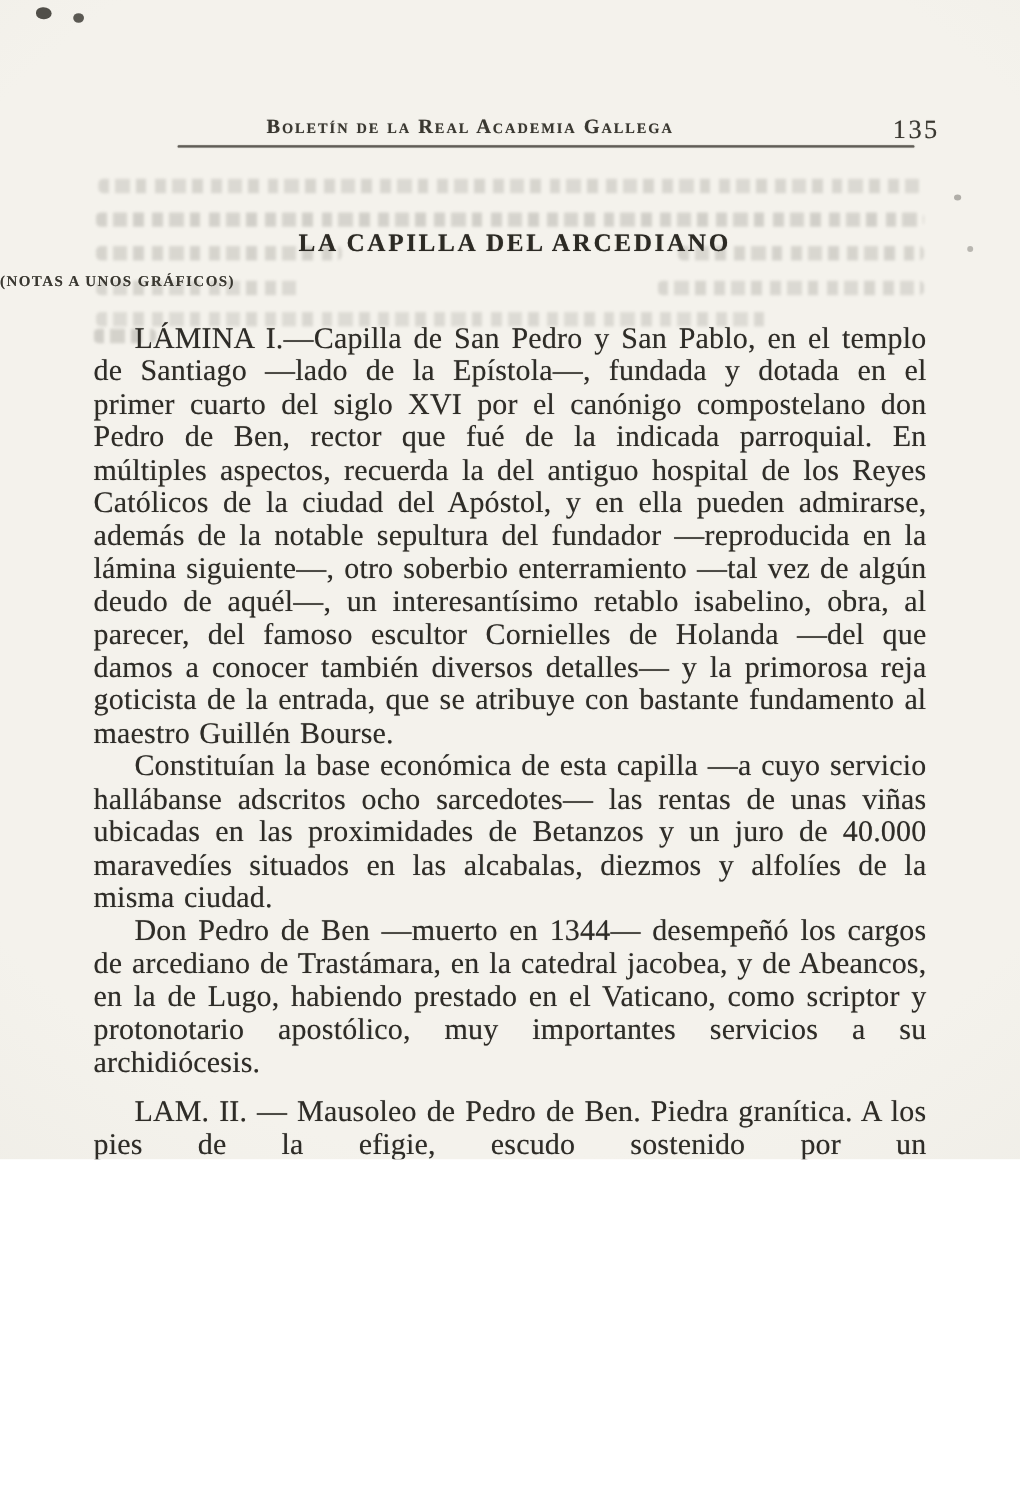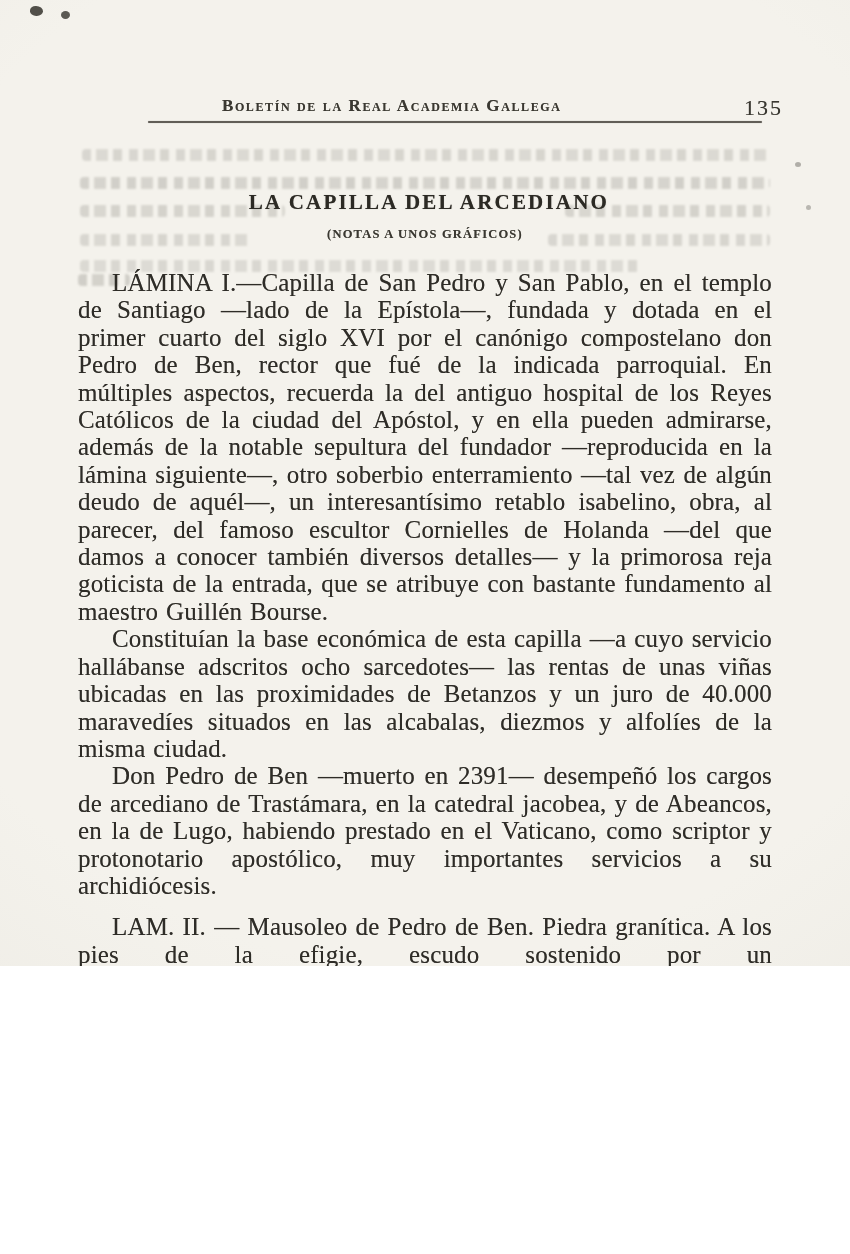--- a/index.html
+++ b/index.html
@@ -99,21 +99,20 @@
     letter-spacing: 2.2px;
     color: #2c2a24;
     text-shadow: 0 0 0.7px rgba(44,42,36,.6);
   }
   .subtitle {
     position: absolute;
     left: 0;
     top: 227px;
     width: 850px;
     margin: 0;
-    text-align: center;
     font-size: 12.5px;
     font-weight: bold;
     letter-spacing: 1.2px;
     color: #3a3831;
     text-shadow: 0 0 0.5px rgba(58,56,49,.5);
   }
   .body {
     position: absolute;
     left: 78px;
     top: 269px;
@@ -159,17 +158,17 @@
   <div class="ghost g4b"></div>
   <div class="ghost g5"></div>
   <div class="ghost g6"></div>
 
   <h1 class="title">LA CAPILLA DEL ARCEDIANO</h1>
   <h2 class="subtitle">(NOTAS A UNOS GRÁFICOS)</h2>
 
   <main class="body">
     <p>LÁMINA I.—Capilla de San Pedro y San Pablo, en el templo de Santiago —lado de la Epístola—, fundada y dotada en el primer cuarto del siglo XVI por el canónigo compostelano don Pedro de Ben, rector que fué de la indicada parroquial. En múltiples aspectos, recuerda la del antiguo hospital de los Reyes Católicos de la ciudad del Apóstol, y en ella pueden admirarse, además de la notable sepultura del fundador —reproducida en la lámina siguiente—, otro soberbio enterramiento —tal vez de algún deudo de aquél—, un interesantísimo retablo isabelino, obra, al parecer, del famoso escultor Cornielles de Holanda —del que damos a conocer también diversos detalles— y la primorosa reja goticista de la entrada, que se atribuye con bastante fundamento al maestro Guillén Bourse.</p>
     <p>Constituían la base económica de esta capilla —a cuyo servicio hallábanse adscritos ocho sarcedotes— las rentas de unas viñas ubicadas en las proximidades de Betanzos y un juro de 40.000 maravedíes situados en las alcabalas, diezmos y alfolíes de la misma ciudad.</p>
-    <p>Don Pedro de Ben —muerto en 2391— desempeñó los cargos de arcediano de Trastámara, en la catedral jacobea, y de Abeancos, en la de Lugo, habiendo prestado en el Vaticano, como scriptor y protonotario apostólico, muy importantes servicios a su archidiócesis.</p>
+    <p>Don Pedro de Ben —muerto en 1344— desempeñó los cargos de arcediano de Trastámara, en la catedral jacobea, y de Abeancos, en la de Lugo, habiendo prestado en el Vaticano, como scriptor y protonotario apostólico, muy importantes servicios a su archidiócesis.</p>
     <p class="lam continued">LAM. II. — Mausoleo de Pedro de Ben. Piedra granítica. A los pies de la efigie, escudo sostenido por un</p>
   </main>
 
 </div>
 
 </body></html>

